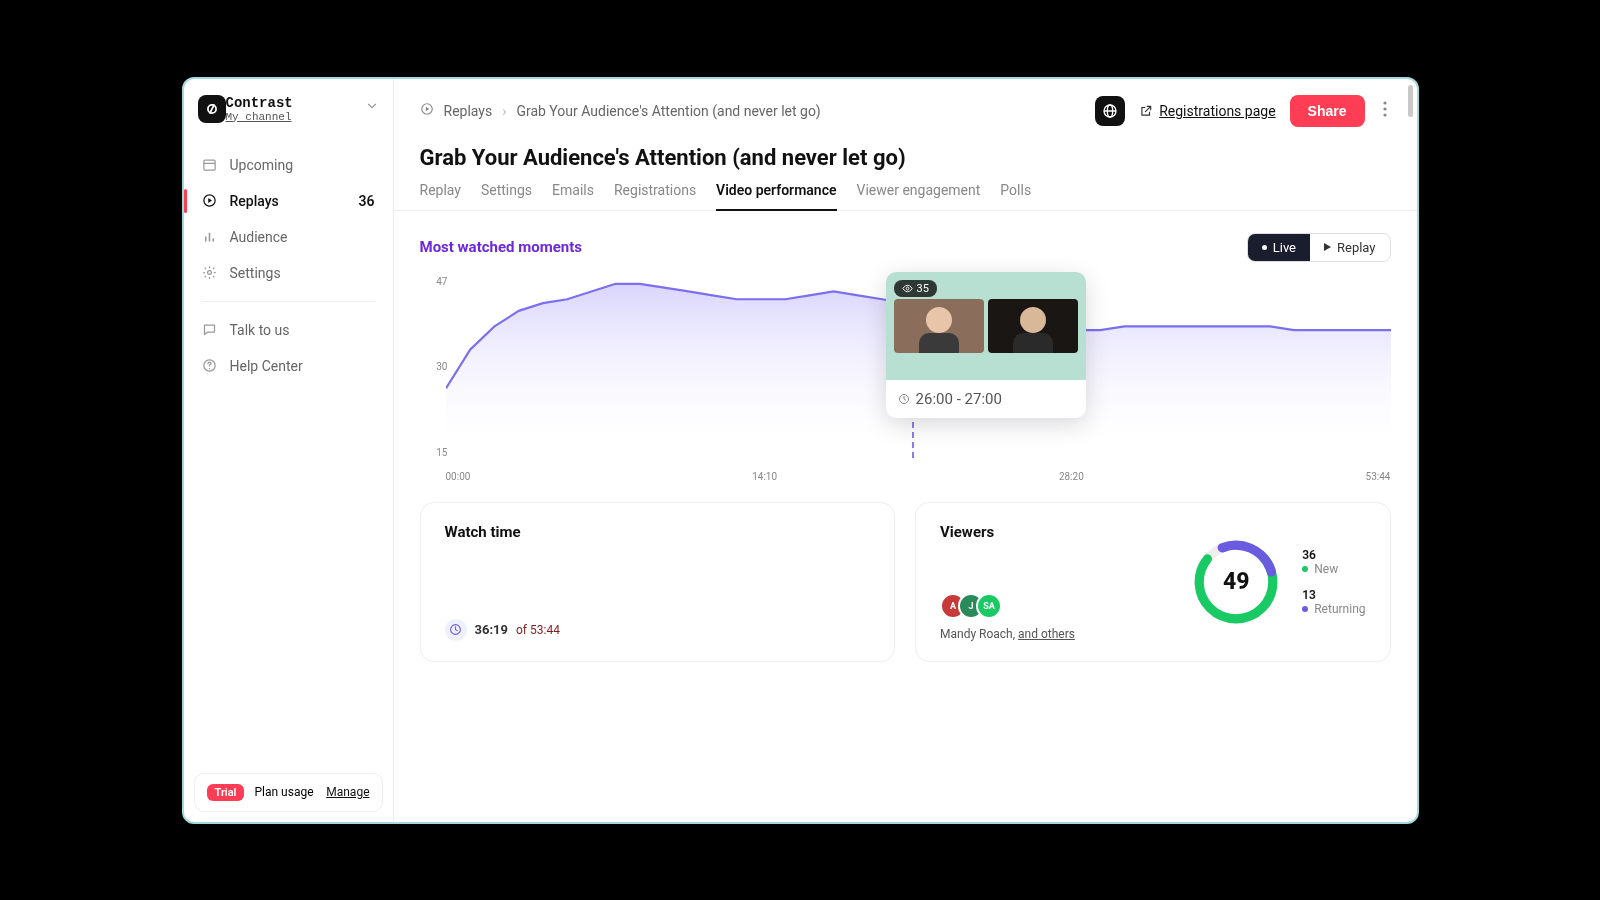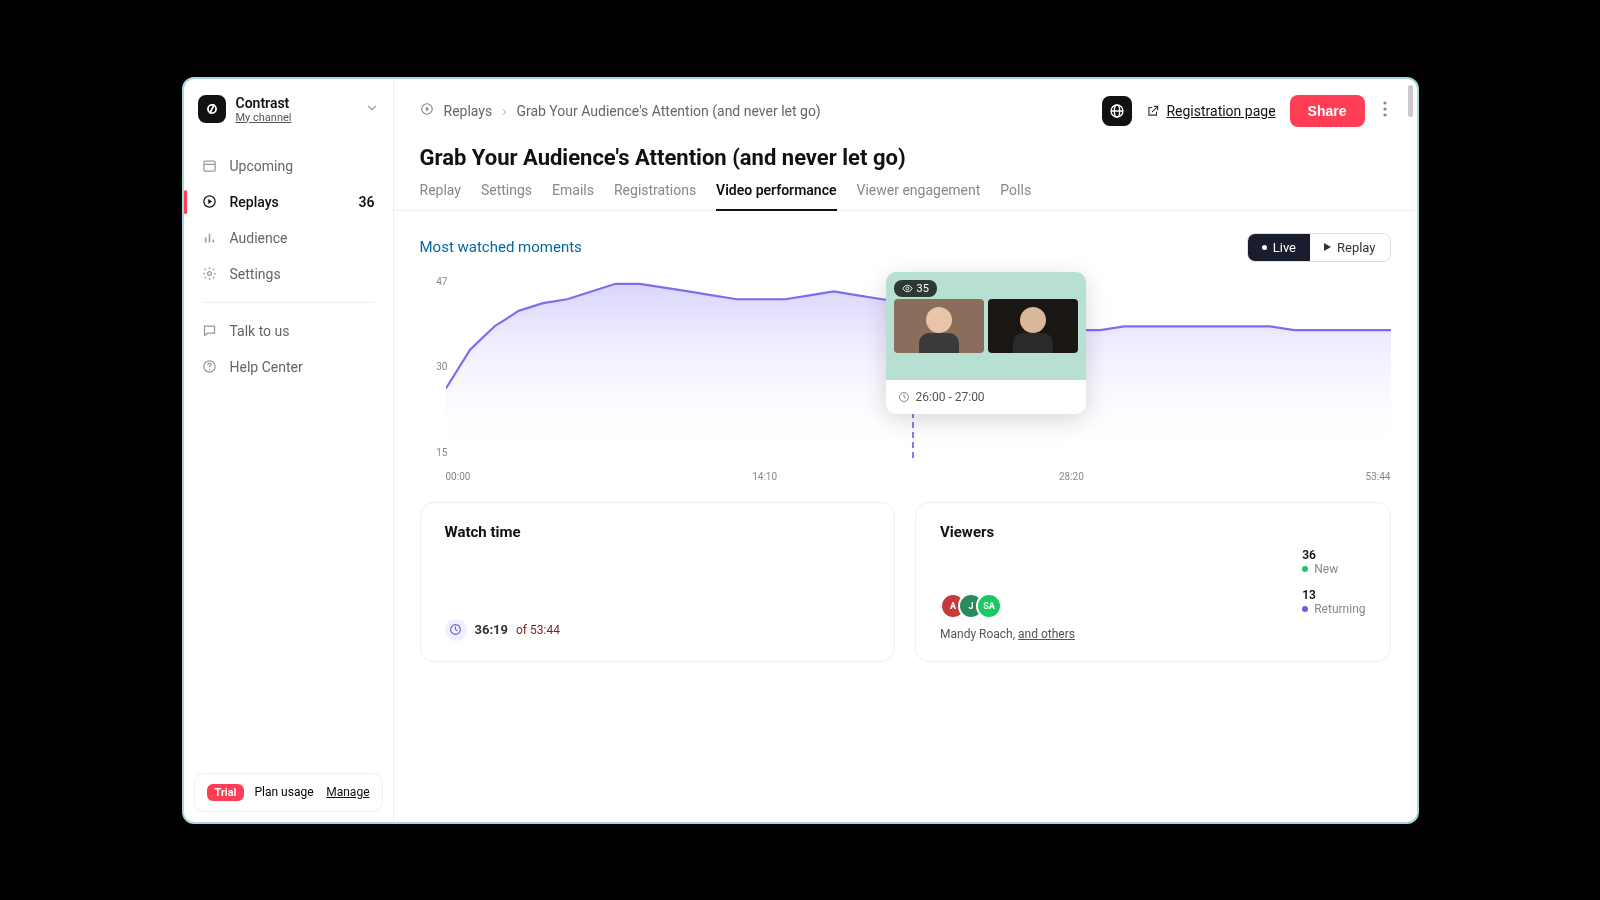--- a/index.html
+++ b/index.html
@@ -28,22 +28,22 @@
     width: 210px;
     border-right: 1px solid #eee;
     display: flex;
     flex-direction: column;
     position: relative;
   }
   .brand {
     display: flex;
     align-items: center;
     padding: 16px 14px 14px 14px;
-    gap: 10px;
     cursor: pointer;
+    font-family: Liberation Mono, monospace;
   }
   .brand-logo {
     width: 28px; height: 28px;
     background: #111;
     border-radius: 8px;
     display: flex; align-items: center; justify-content: center;
     color: #fff;
   }
   .brand-text { flex: 1; }
   .brand-title { font-size: 14px; font-weight: 600; color: #111; }
@@ -167,21 +167,21 @@
   .content {
     flex: 1;
     padding: 22px 26px;
     overflow: auto;
   }
   .section-header {
     display: flex;
     align-items: center;
     margin-bottom: 10px;
   }
-  .section-title { font-size: 15px; font-weight: 400; color: #0369a1; }
+  .section-title { font-size: 15px; font-weight: 700; color: #6d28d9; }
   .toggle-group {
     margin-left: auto;
     display: flex;
     border: 1px solid #ddd;
     border-radius: 8px;
     overflow: hidden;
   }
   .toggle-btn {
     padding: 6px 14px;
     font-size: 13px;
@@ -260,21 +260,21 @@
     top: 8px; left: 8px;
     background: rgba(0,0,0,0.75);
     color: #fff;
     font-size: 11px;
     padding: 2px 8px;
     border-radius: 8px;
     display: flex; align-items: center; gap: 4px;
   }
   .popover-time {
     padding: 10px 12px;
-    font-size: 12px;
+    font-size: 15px;
     color: #555;
     display: flex; align-items: center; gap: 6px;
   }
   .marker-line {
     position: absolute;
     top: 0;
     bottom: 24px;
     left: calc(26px + 48%);
     width: 0;
     border-left: 2px dashed #8a7cf0;
@@ -484,21 +484,21 @@
           <svg width="16" height="16" viewBox="0 0 24 24" fill="none">
               <circle cx="12" cy="12" r="9" stroke="#fff" stroke-width="2"></circle>
               <ellipse cx="12" cy="12" rx="4" ry="9" stroke="#fff" stroke-width="2"></ellipse>
               <line x1="3" y1="12" x2="21" y2="12" stroke="#fff" stroke-width="2"></line>
             </svg>
         </div>
         <div class="reg-link">
           <svg width="14" height="14" viewBox="0 0 24 24" fill="none">
               <path d="M14 4h6v6M20 4l-9 9M18 14v5H5V6h5" stroke="#333" stroke-width="2" stroke-linecap="round"></path>
             </svg>
-          <span>Registration page</span>
+          <span>Registrations page</span>
         </div>
         <button class="share-btn">Share</button>
         <div class="more-btn">
           <svg width="4" height="16" viewBox="0 0 4 16">
               <circle cx="2" cy="2" r="1.6" fill="#888"></circle>
               <circle cx="2" cy="8" r="1.6" fill="#888"></circle>
               <circle cx="2" cy="14" r="1.6" fill="#888"></circle>
             </svg>
         </div>
       </div>
@@ -610,20 +610,30 @@
             <div class="avatars">
               <div class="avatar" style="background:#c73a3a;">A</div>
               <div class="avatar" style="background:#2a8a5c;">J</div>
               <div class="avatar" style="background:#18c964;">SA</div>
             </div>
             <div class="viewer-names">
               <span>Mandy Roach, </span><span class="others">and others</span>
             </div>
           </div>
           <div class="card-right">
+            <div class="donut-wrap">
+              <svg width="92" height="92" viewBox="0 0 100 100">
+                <circle cx="50" cy="50" r="40" stroke="#eee" stroke-width="10" fill="none"></circle>
+                <circle cx="50" cy="50" r="40" stroke="#18c964" stroke-width="10" fill="none" stroke-dasharray="251" stroke-dashoffset="67" stroke-linecap="round" transform="rotate(-45 50 50)"></circle>
+                <circle cx="50" cy="50" r="40" stroke="#6a5be0" stroke-width="10" fill="none" stroke-dasharray="67 251" stroke-dashoffset="0" stroke-linecap="round" transform="rotate(-112 50 50)"></circle>
+              </svg>
+              <div class="donut-text">
+                <span>49</span>
+              </div>
+            </div>
             <div class="legend">
               <div class="legend-item">
                 <div class="num">36</div>
                 <div class="lab">
                     <span class="legend-dot" style="background:#18c964"></span>
                     <span>New</span>
                   </div>
               </div>
               <div class="legend-item">
                 <div class="num">13</div>

